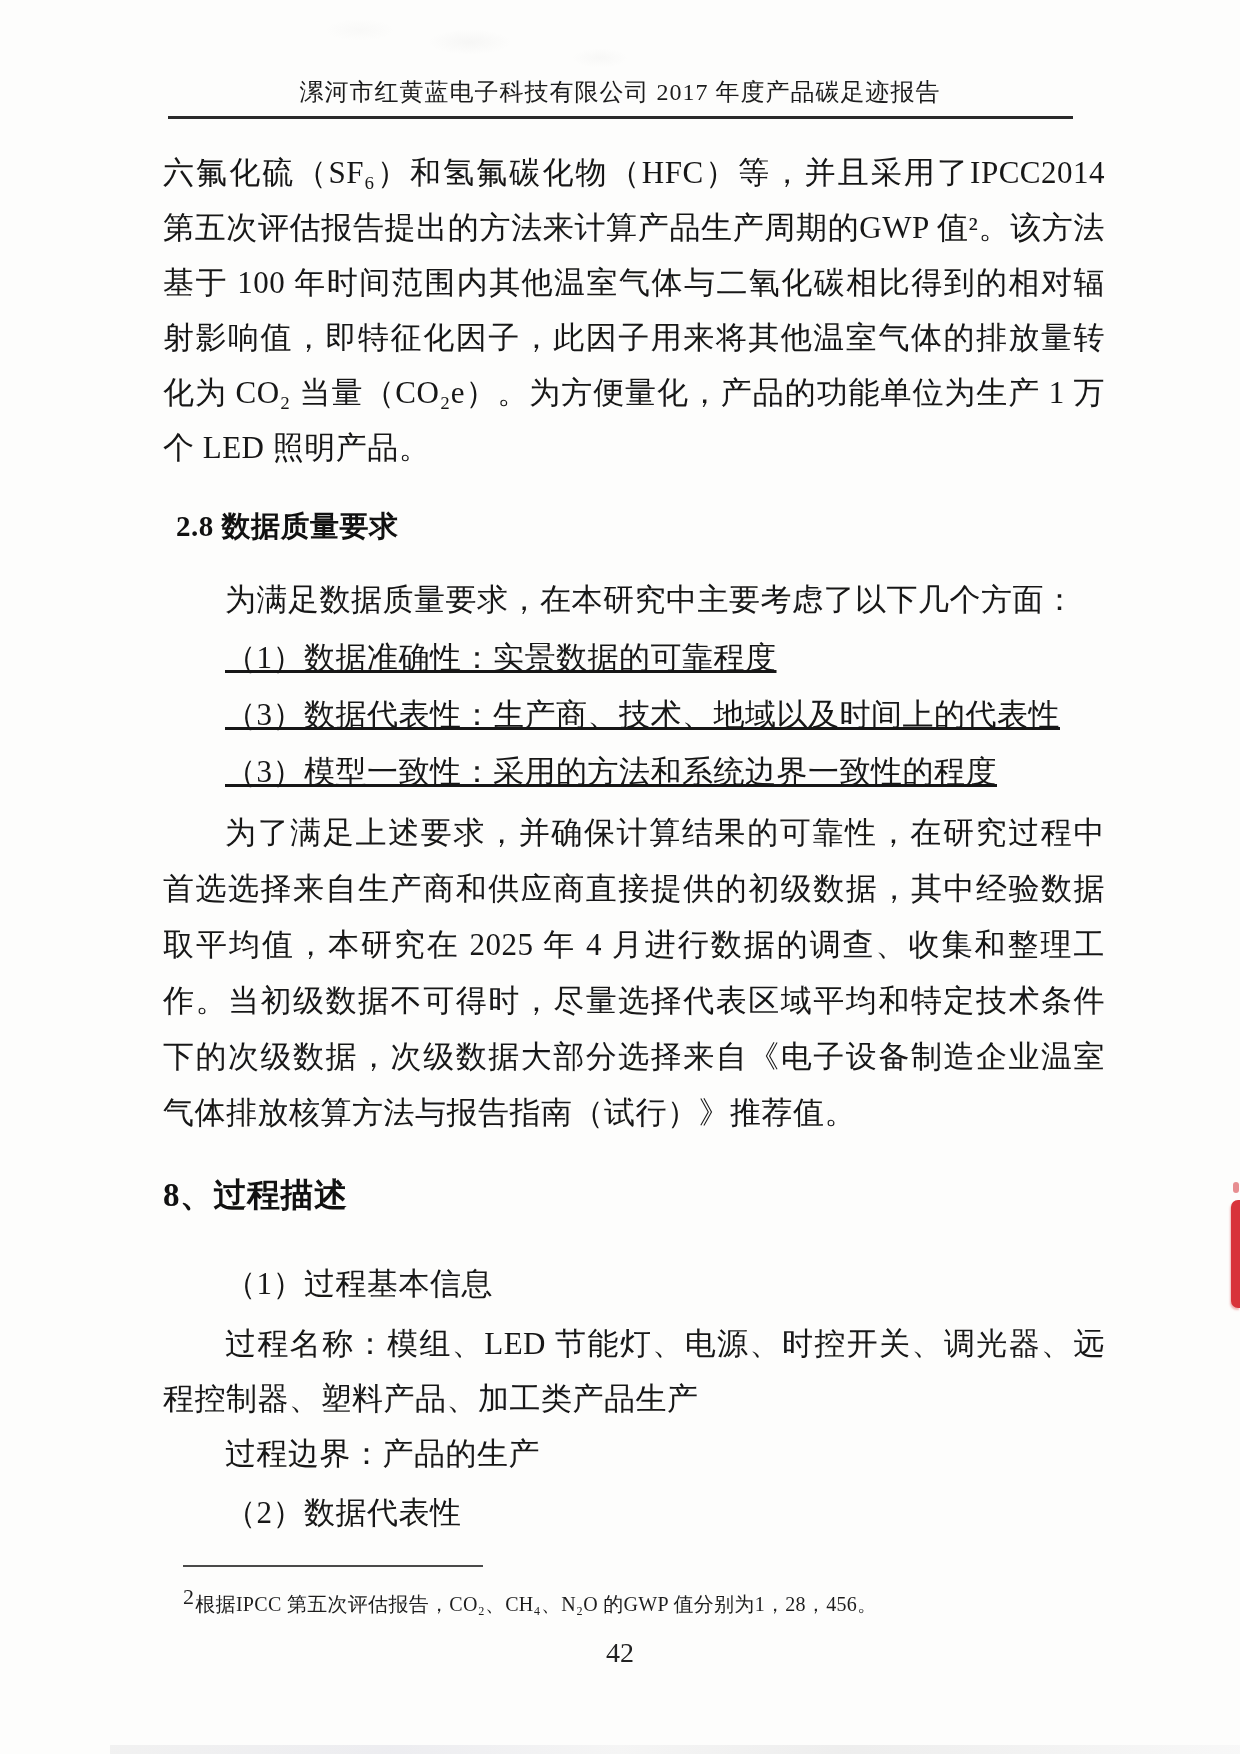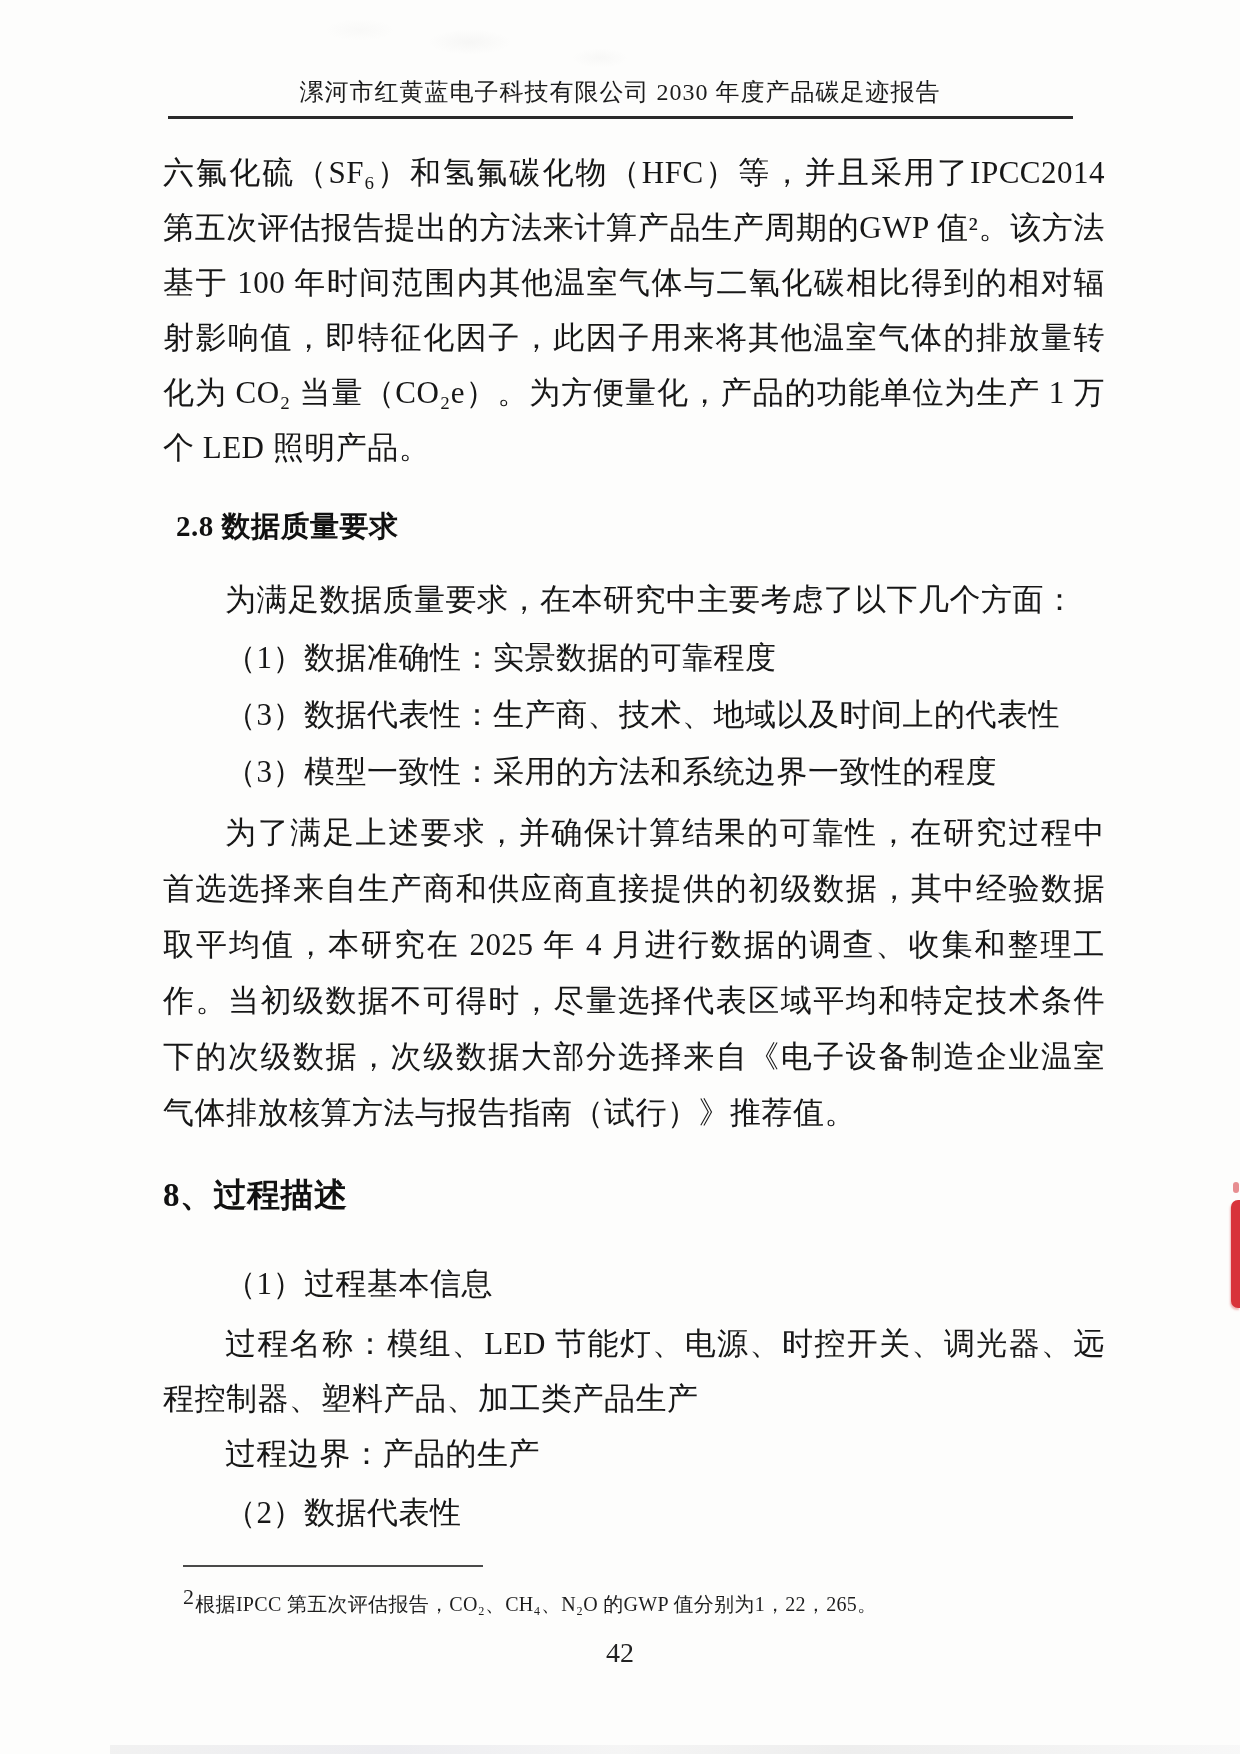--- a/index.html
+++ b/index.html
@@ -48,21 +48,21 @@
     width: 942px;
     font-size: 31px;
     line-height: 55px;
     text-align: justify;
     letter-spacing: 0.5px;
     color: #171717;
   }
   .p-intro        { top: 145px; }
   .h-section-2-8  { top: 504px; font-size: 29px; font-weight: bold; line-height: 44px; color: #111; margin-left: 13px; }
   .p-dq-intro     { top: 572px; text-indent: 2em; }
-  .dq-item        { position: relative; line-height: 57px; padding-left: 2em; }
+  .dq-item        { position: relative; line-height: 57px; padding-left: 2em; text-decoration: underline; }
   .dq-list        { top: 629px; }
   .p-primary-data { top: 805px; line-height: 56px; text-indent: 2em; }
   .h-section-3    { top: 1170px; font-size: 33px; font-weight: bold; line-height: 50px; color: #111; }
   .p-sub1         { top: 1256px; text-indent: 2em; }
   .p-proc-name    { top: 1316px; text-indent: 2em; }
   .p-proc-bound   { top: 1426px; text-indent: 2em; }
   .p-sub2         { top: 1485px; text-indent: 2em; }
 
   
   .footnote-rule {
@@ -133,21 +133,21 @@
     background: linear-gradient(to right,
       #f0f0f0, #ebebef 25%, #f4f4f4 45%, #ececec 65%, #f2f2f2 85%, #f7f7f7);
     opacity: 0.9;
   }
 </style>
 </head>
 <body>
 
 <div class="page">
 
-  <div class="doc-header-title">漯河市红黄蓝电子科技有限公司 2030 年度产品碳足迹报告</div>
+  <div class="doc-header-title">漯河市红黄蓝电子科技有限公司 2017 年度产品碳足迹报告</div>
   <div class="header-rule"></div>
 
   <div class="bodytext p-intro">六氟化硫（SF₆）和氢氟碳化物（HFC）等，并且采用了IPCC2014 第五次评估报告提出的方法来计算产品生产周期的GWP 值²。该方法基于 100 年时间范围内其他温室气体与二氧化碳相比得到的相对辐射影响值，即特征化因子，此因子用来将其他温室气体的排放量转化为 CO₂ 当量（CO₂e）。为方便量化，产品的功能单位为生产 1 万个 LED 照明产品。</div>
 
   <div class="bodytext h-section-2-8">2.8 数据质量要求</div>
 
   <div class="bodytext p-dq-intro">为满足数据质量要求，在本研究中主要考虑了以下几个方面：</div>
 
   <div class="bodytext dq-list">
     <div class="dq-item">（1）数据准确性：实景数据的可靠程度</div>
@@ -163,21 +163,21 @@
 
   <div class="bodytext p-proc-bound">过程边界：产品的生产</div>
 
   <div class="bodytext p-proc-name">过程名称：模组、LED 节能灯、电源、时控开关、调光器、远程控制器、塑料产品、加工类产品生产</div>
 
   <div class="bodytext p-sub2">（2）数据代表性</div>
 
   <div class="footnote-rule"></div>
 
   <div class="footnote">
-    <span class="fn-marker">2</span><span>根据IPCC 第五次评估报告，CO₂、CH₄、N₂O 的GWP 值分别为1，22，265。</span>
+    <span class="fn-marker">2</span><span>根据IPCC 第五次评估报告，CO₂、CH₄、N₂O 的GWP 值分别为1，28，456。</span>
   </div>
 
   <div class="page-number">42</div>
 
   <div class="stamp-dot"></div>
   <div class="stamp-fragment"></div>
 
   <div class="scan-edge-artifact"></div>
 
 </div>

